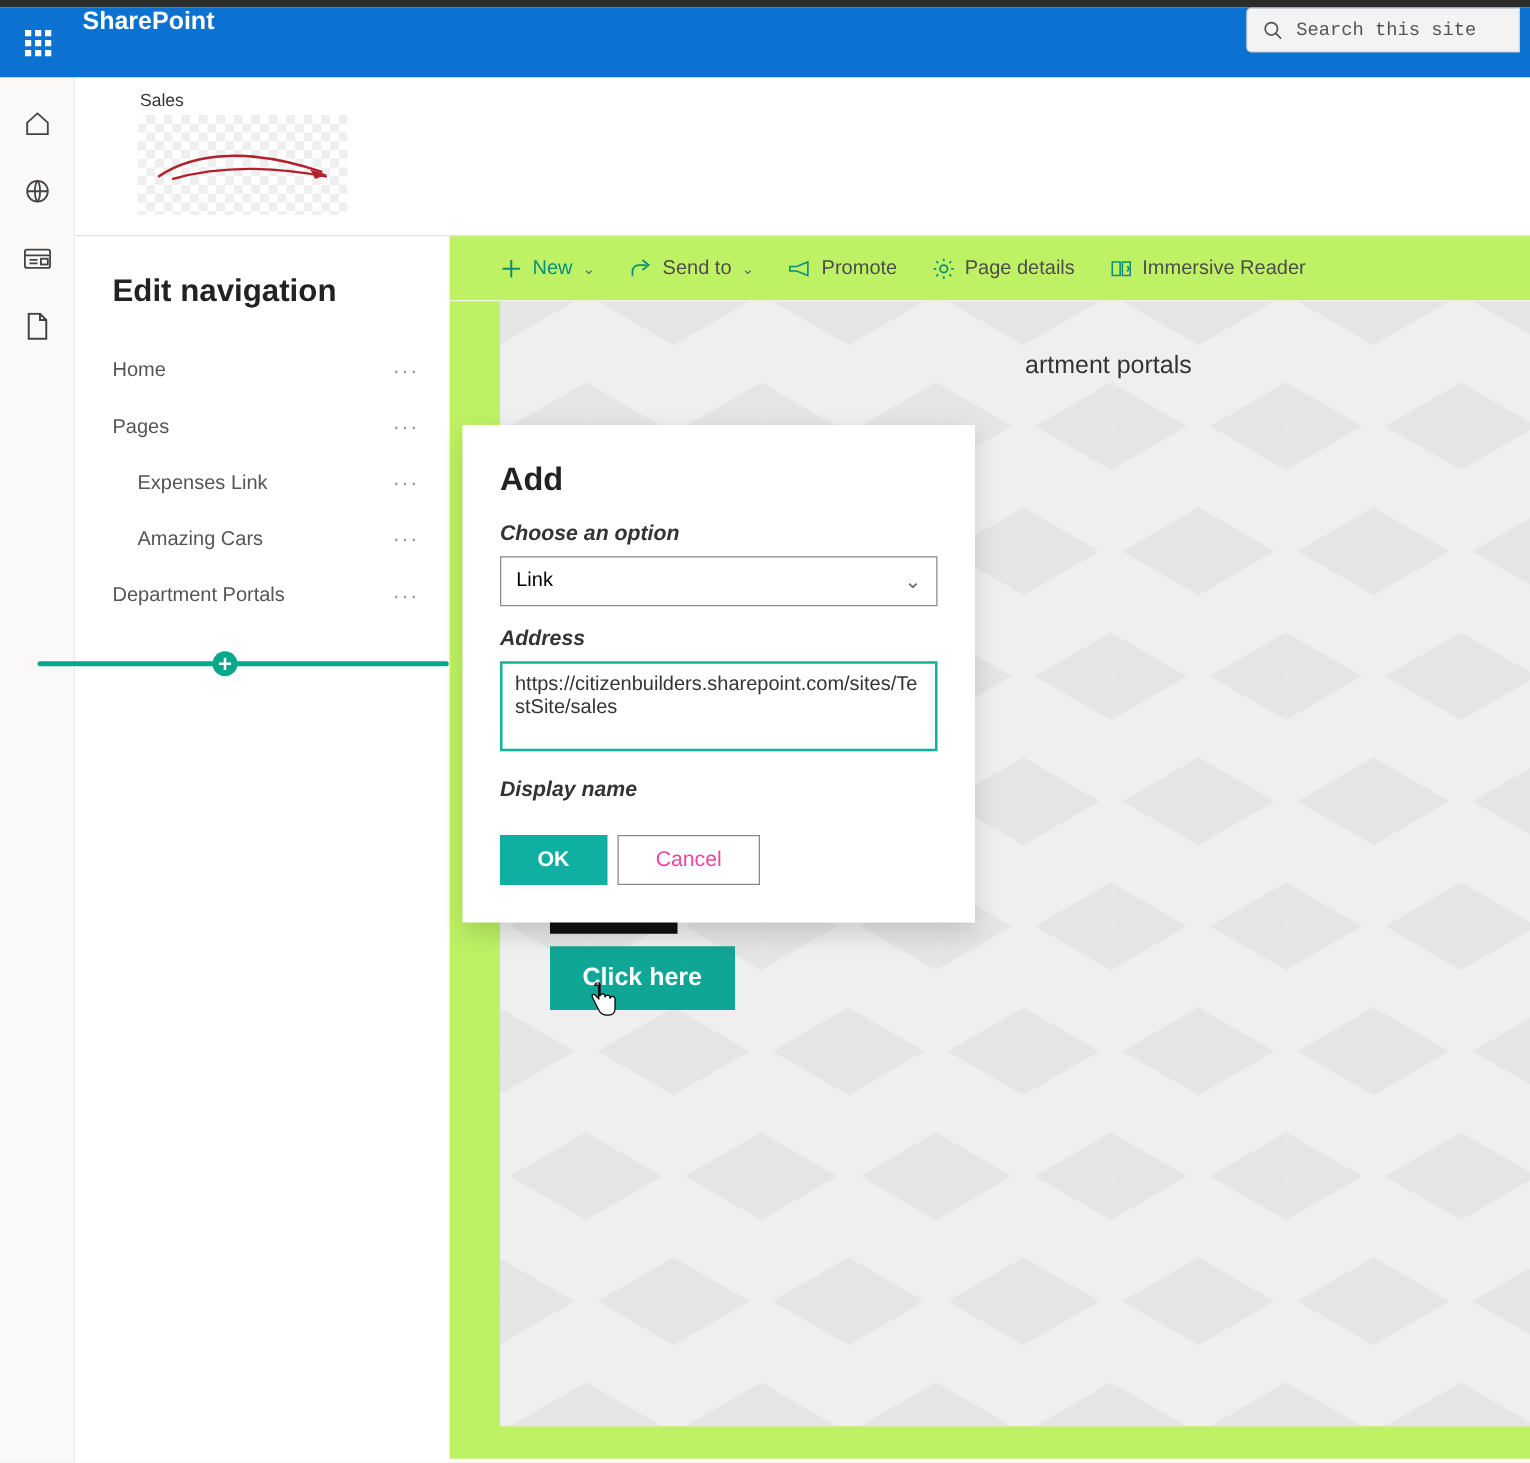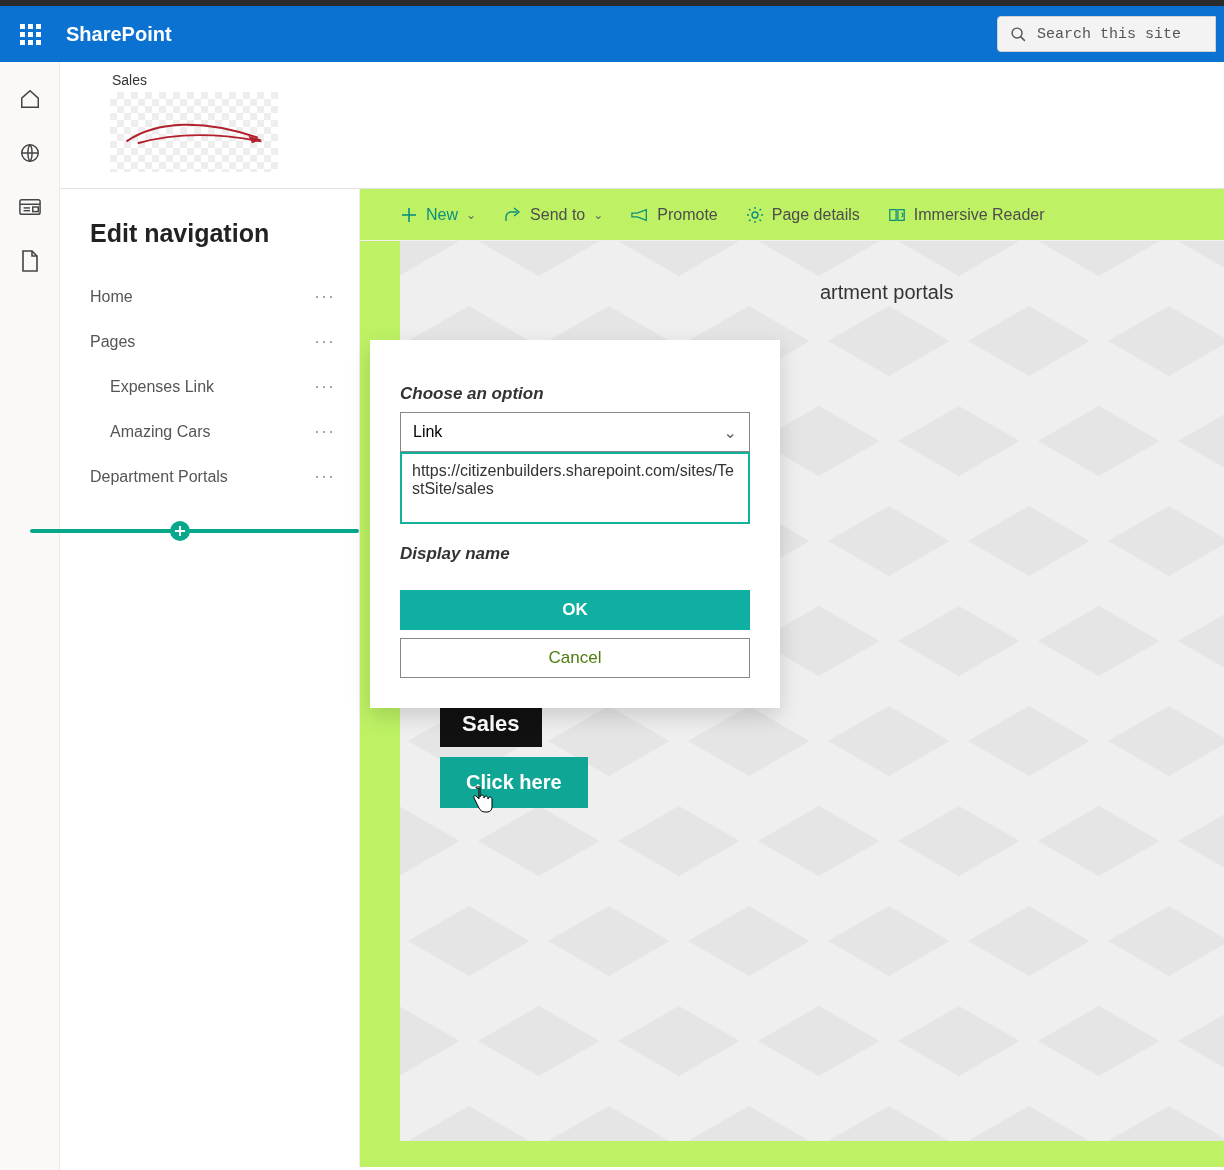--- a/index.html
+++ b/index.html
@@ -3,21 +3,21 @@
 <meta charset="utf-8">
 <style>
   * { box-sizing: border-box; margin: 0; padding: 0; }
   body { font-family: "Segoe UI", sans-serif; background: #f8f8f8; width: 1224px; height: 1170px; overflow: hidden; position: relative; }
 
   
   .top-dark-bar { height: 6px; background: #2b2b2b; }
 
   
   .suite-bar {
-    height: 56px; background: #0c72d1; display: flex; align-items: center; color: #fff;
+    height: 56px; background: #0c72d1; display: flex; color: #fff;
   }
   .waffle { width: 60px; height: 56px; display:flex; align-items:center; justify-content:center; cursor:pointer; }
   .waffle-grid { display:grid; grid-template-columns: repeat(3,5px); grid-gap:3px; }
   .waffle-grid span { width:5px; height:5px; background:#fff; }
   .brand { font-weight:600; font-size:20px; margin-left:6px; }
   .search-wrap { margin-left:auto; position:relative; width:227px; padding-right:8px;font-family:Liberation Mono, monospace; }
   .search-box {
     height:36px; border-radius:4px 0 0 4px; background:#f3f3f3; display:flex; align-items:center; padding:0 12px; color:#555; border:1px solid #d1d1d1;
   }
   .search-box svg { flex:0 0 auto; }
@@ -92,24 +92,24 @@
   .field-label { font-size:17px; font-weight:600; color:#333; margin-bottom:8px; margin-top:16px;font-style:italic; }
   .select-box {
     border:1px solid #8a8886; height:40px; display:flex; align-items:center; justify-content:space-between; padding:0 12px; font-size:16px; cursor:pointer;
   }
   .textarea-box {
     border:2px solid #11b19b; width:100%; height:72px; padding:8px 10px; font-size:16px; font-family:inherit; resize:none; color:#333;
   }
   .text-input {
     border:1px solid #8a8886; width:100%; height:40px; padding:0 12px; font-size:16px; font-family:inherit; color:#333;
   }
-  .dialog-buttons { display:flex; gap:8px; margin-top:26px;flex-direction:column; }
+  .dialog-buttons { display:flex; gap:8px; margin-top:26px; }
   .btn { height:40px; padding:0 30px; font-size:17px; cursor:pointer; font-family:inherit; }
   .btn-primary { background:#0fb0a1; color:#fff; border:none; font-weight:600; position:relative; }
-  .btn-secondary { background:#fff; color:#4d7c0f; border:1px solid #8a8886; }
+  .btn-secondary { background:#fff; color:#ec4899; border:1px solid #8a8886; }
 
   
   .cursor-hand {
     position:absolute; left:470px; top:786px; width:24px; height:28px; z-index:50; pointer-events:none;
   }
 </style>
 </head>
 <body>
 
 <div class="top-dark-bar"></div>
@@ -273,27 +273,29 @@
           <div class="portal-title">Sales</div><br>
           <div class="portal-btn">Click here</div>
         </div>
       </div>
     </div>
 
   </div>
 </div>
 
 <div class="dialog">
+  <h2>Add</h2>
 
   <div class="field-label">Choose an option</div>
   <div class="select-box">
     <span>Link</span>
     <span style="color:#666;">⌄</span>
   </div>
 
+  <div class="field-label">Address</div>
   <textarea class="textarea-box" style="">https://citizenbuilders.sharepoint.com/sites/TestSite/sales</textarea>
 
   <div class="field-label">Display name</div>
 
   <div class="dialog-buttons">
     <button class="btn btn-primary">OK</button>
     <button class="btn btn-secondary">Cancel</button>
   </div>
 </div>
 

